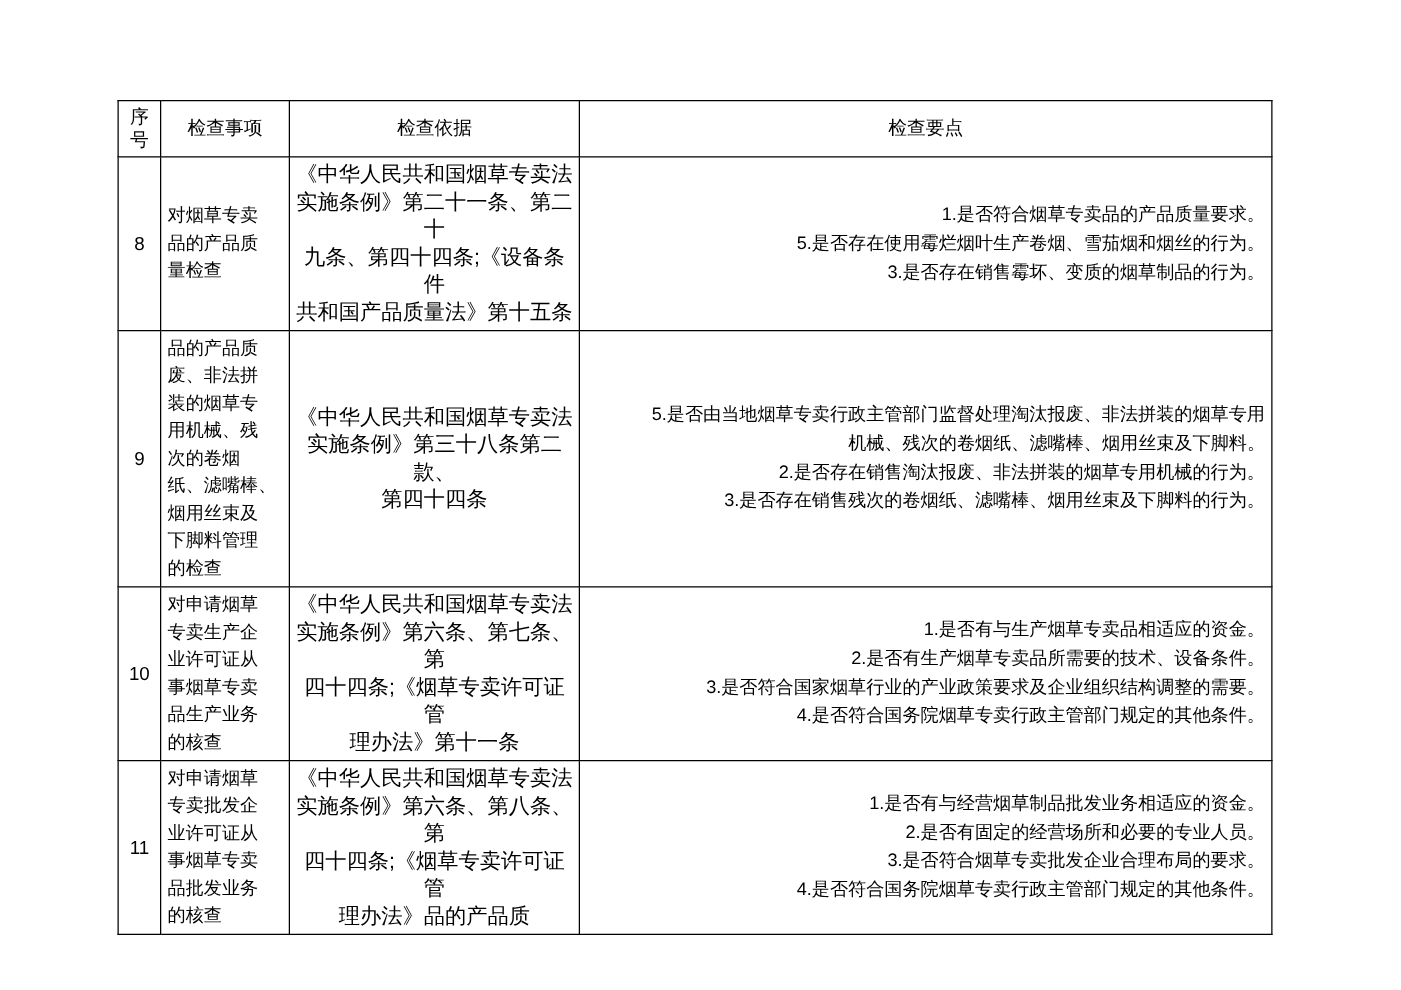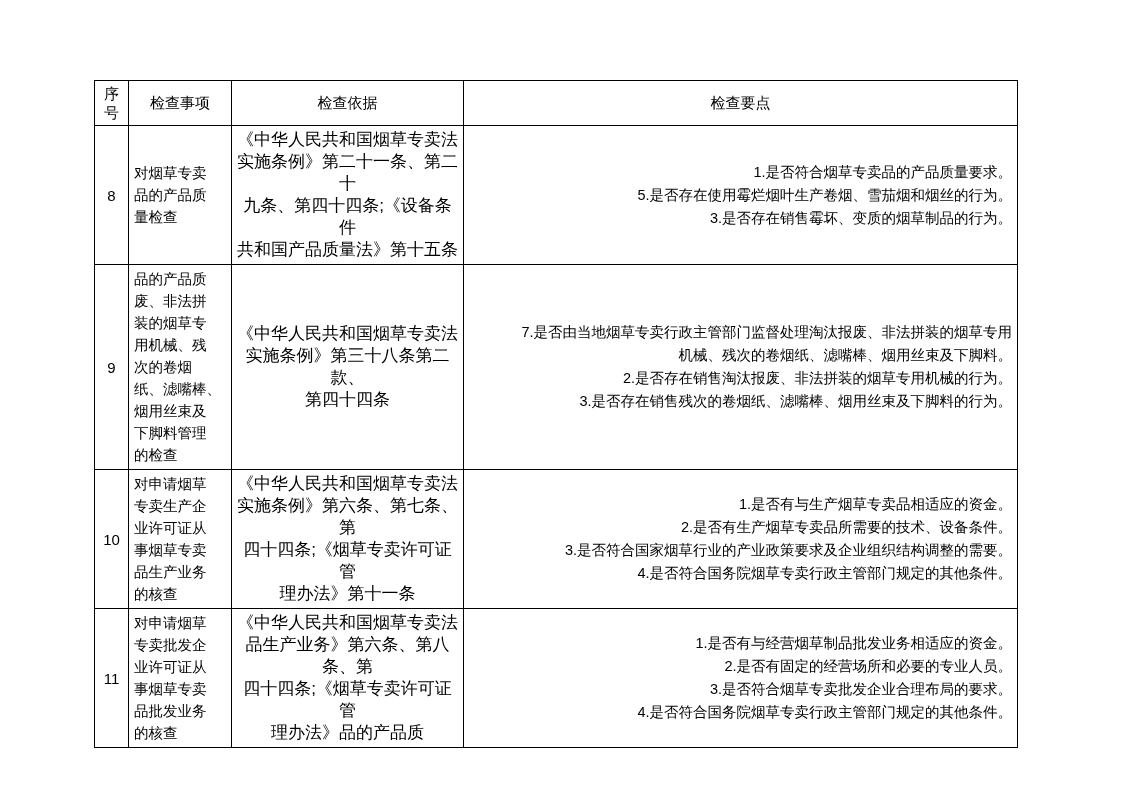--- a/index.html
+++ b/index.html
@@ -156,21 +156,21 @@
             <span class="il">烟用丝束及</span>
             <span class="il">下脚料管理</span>
             <span class="il">的检查</span>
           </td>
           <td class="basis">
             <span class="bl">《中华人民共和国烟草专卖法</span>
             <span class="bl">实施条例》第三十八条第二款、</span>
             <span class="bl">第四十四条</span>
           </td>
           <td class="points">
-            <span class="ln">7.是否由当地烟草专卖行政主管部门监督处理淘汰报废、非法拼装的烟草专用</span>
+            <span class="ln">5.是否由当地烟草专卖行政主管部门监督处理淘汰报废、非法拼装的烟草专用</span>
             <span class="ln">机械、残次的卷烟纸、滤嘴棒、烟用丝束及下脚料。</span>
             <span class="ln">2.是否存在销售淘汰报废、非法拼装的烟草专用机械的行为。</span>
             <span class="ln">3.是否存在销售残次的卷烟纸、滤嘴棒、烟用丝束及下脚料的行为。</span>
           </td>
         </tr>
 
         <tr class="row-10">
           <td class="no">10</td>
           <td class="item">
             <span class="il">对申请烟草</span>
@@ -199,21 +199,21 @@
           <td class="item">
             <span class="il">对申请烟草</span>
             <span class="il">专卖批发企</span>
             <span class="il">业许可证从</span>
             <span class="il">事烟草专卖</span>
             <span class="il">品批发业务</span>
             <span class="il">的核查</span>
           </td>
           <td class="basis">
             <span class="bl">《中华人民共和国烟草专卖法</span>
-            <span class="bl">品生产业务》第六条、第八条、第</span>
+            <span class="bl">实施条例》第六条、第八条、第</span>
             <span class="bl">四十四条;《烟草专卖许可证管</span>
             <span class="bl">理办法》品的产品质</span>
           </td>
           <td class="points">
             <span class="ln">1.是否有与经营烟草制品批发业务相适应的资金。</span>
             <span class="ln">2.是否有固定的经营场所和必要的专业人员。</span>
             <span class="ln">3.是否符合烟草专卖批发企业合理布局的要求。</span>
             <span class="ln">4.是否符合国务院烟草专卖行政主管部门规定的其他条件。</span>
           </td>
         </tr>

